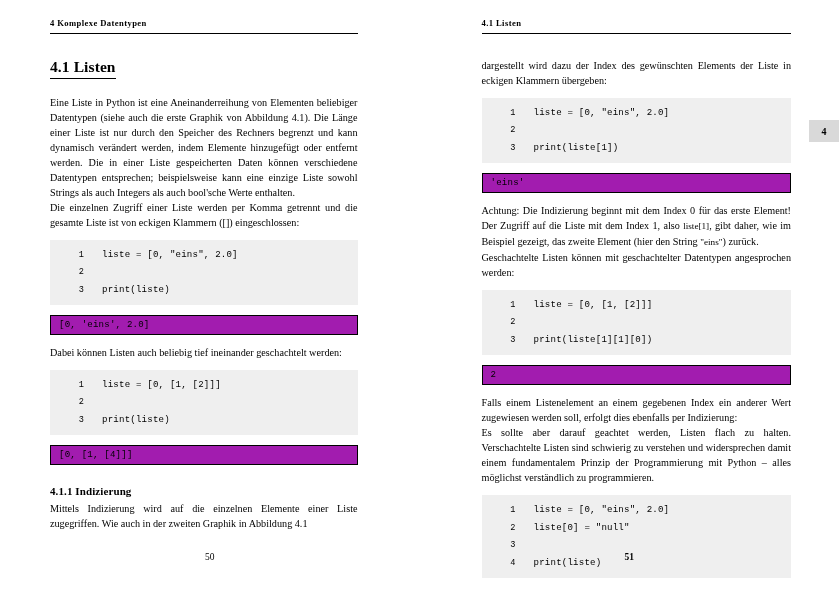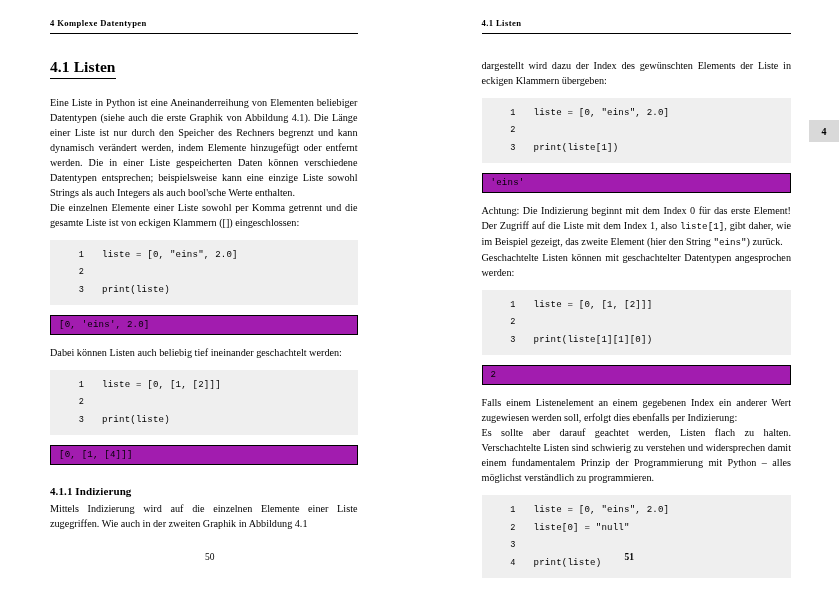--- a/index.html
+++ b/index.html
@@ -63,21 +63,21 @@
     font-size: 10.2px;
     line-height: 15px;
     text-align: justify;
     margin: 0 0 0 0;
     text-justify: inter-word;
     hyphens: auto;
   }
   p.body + p.body { margin-top: 0px; }
   p.gap { }
 
-  .mono { font-family: Liberation Mono, monospace; font-size: 9.2px; }
+  .mono { font-family: Liberation Serif, serif; font-size: 9.2px; }
 
   .code-block {
     background: #efefef;
     margin: 10px 0 10px 0;
     padding: 6px 0 6px 0;
     font-family: "Liberation Mono", monospace;
     font-size: 9.1px;
     line-height: 17px;
   }
   .code-line {
@@ -138,21 +138,21 @@
 <div class="spread">
 
   <div class="page page-left">
 
     <div class="running-head right-al">4 Komplexe Datentypen</div>
 
     <h1 class="section-title">4.1 Listen</h1>
 
     <p class="body">Eine Liste in Python ist eine Aneinanderreihung von Elementen beliebiger Datentypen (siehe auch die erste Graphik von Abbildung 4.1). Die Länge einer Liste ist nur durch den Speicher des Rechners begrenzt und kann dynamisch verändert werden, indem Elemente hinzugefügt oder entfernt werden. Die in einer Liste gespeicherten Daten können verschiedene Datentypen entsprechen; beispielsweise kann eine einzige Liste sowohl Strings als auch Integers als auch bool'sche Werte enthalten.</p>
 
-    <p class="body">Die einzelnen Elemente einer Liste sowohl per Komma getrennt und die gesamte Liste ist von eckigen Klammern ([]) eingeschlossen:</p>
+    <p class="body">Die einzelnen Zugriff einer Liste werden per Komma getrennt und die gesamte Liste ist von eckigen Klammern ([]) eingeschlossen:</p>
 
     <div class="code-block">
       <div class="code-line">
         <span class="ln">1</span>
         <span class="ctext">liste = [0, "eins", 2.0]</span>
       </div>
       <div class="code-line">
         <span class="ln">2</span>
         <span class="ctext"></span>
       </div>

